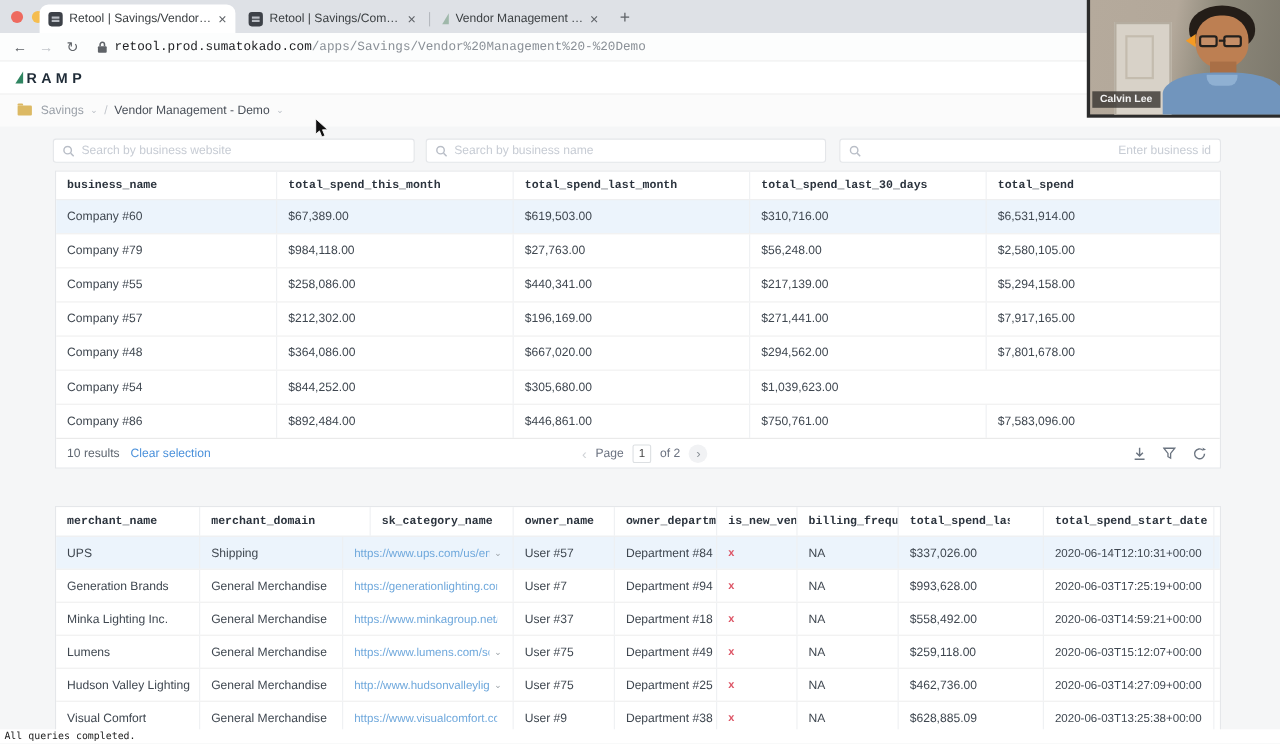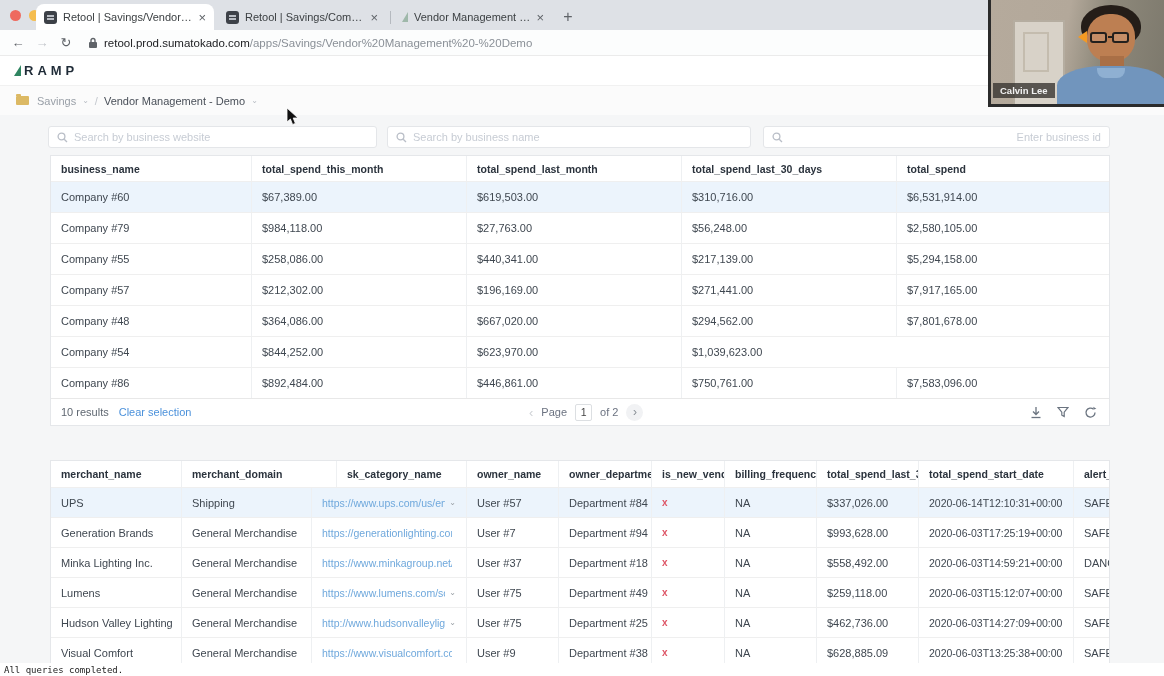--- a/index.html
+++ b/index.html
@@ -17,21 +17,21 @@
   .tab-close { font-size:13px; color:#5f6368; line-height:1; }
   .fav-retool { width:13px; height:13px; border-radius:3px; background:#3d4148; flex:0 0 auto; position:relative; }
   .fav-retool:before { content:""; position:absolute; left:3px; right:3px; top:4px; height:2px; background:#b9bdc4; box-shadow:0 3px 0 #b9bdc4; }
   .fav-ramp { width:0; height:0; border-left:6px solid transparent; border-bottom:10px solid #9fb8aa; flex:0 0 auto; }
   .tab-sep { position:absolute; top:11px; width:1px; height:13px; background:#b5b9bf; }
   .newtab { position:absolute; top:5px; left:556px; width:24px; height:24px; display:flex; align-items:center; justify-content:center; font-size:16px; color:#5f6368; }
 
   .urlbar { position:absolute; top:30px; left:0; right:0; height:26px; background:#fcfdfd; border-bottom:1px solid #ebebeb; display:flex; align-items:center; font-size:13px; color:#5f6368; }
   .nav-ic { width:24px; text-align:center; font-size:13px; }
   .nav-ic.disabled { color:#c2c6cb; }
-  .url-text { margin-left:10px; font-size:11.5px; display:flex; align-items:center; gap:6px; }
+  .url-text { margin-left:10px; font-size:11.5px; display:flex; align-items:center; gap:6px;font-family:Liberation Mono, monospace; }
   .url-domain { color:#202124; }
   .url-path { color:#8a9097; }
 
   
   .ramp-header { position:absolute; top:56px; left:0; right:0; height:29px; background:#fff; display:flex; align-items:center; padding-left:14px; }
   .ramp-logo { display:flex; align-items:center; gap:3px; }
   .ramp-tri { width:0; height:0; border-left:7px solid transparent; border-bottom:11px solid #2f8561; }
   .ramp-word { font-size:13px; font-weight:bold; letter-spacing:4px; color:#1f2b37; }
 
   .breadcrumb { position:absolute; top:85px; left:0; right:0; height:30px; background:#fbfbfb; border-top:1px solid #f1f1f1; display:flex; align-items:center; padding-left:16px; font-size:11px; gap:6px; }
@@ -43,30 +43,30 @@
   .crumb-slash { color:#c3c7cd; }
 
   
   .sinput { position:absolute; top:126px; height:22px; background:#fff; border:1px solid #e4e6e9; border-radius:3px; display:flex; align-items:center; padding:0 8px; gap:6px; }
   .sinput input { border:none; outline:none; flex:1; font-size:11px; background:transparent; color:#444; font-family:"Liberation Sans",sans-serif; }
   .sinput input::placeholder { color:#c7ccd4; }
   .sinput input.alignr { text-align:right; }
 
   
   .card { position:absolute; left:50px; width:1060px; background:#fff; border:1px solid #e5e7ea; overflow:hidden; }
-  .thead { display:flex; height:25px; }
+  .thead { display:flex; height:25px;font-family:Liberation Mono, monospace; }
   .trow { display:flex; height:31px; border-top:1px solid #efefef; }
   .trow2 { display:flex; height:30px; border-top:1px solid #efefef; }
   .tc { display:flex; align-items:center; padding:0 10px; font-size:11px; color:#3f4750; white-space:nowrap; overflow:hidden; flex:0 0 auto; }
   .tc + .tc { border-left:1px solid #eef0f2; }
   .thead .tc { font-size:10.5px; font-weight:600; color:#2b333d; }
   .row-sel { background:#ecf4fc; }
   .c1{width:200px;} .c2{width:215px;} .c3{width:215px;} .c4{width:215px;} .c5{width:215px;}
   .d1{width:130px;} .d2{width:130px;} .d3{width:155px;} .d4{width:92px;} .d5{width:93px;}
-  .d6{width:73px;} .d7{width:92px;} .d8{width:102px;} .d9{width:155px;} .d10{width:120px;}
+  .d6{width:73px;} .d7{width:92px;} .d8{width:102px;} .d9{width:155px;margin-left:30px;} .d10{width:120px;}
   .link { color:#6fa8dc; font-size:10.5px; white-space:nowrap; overflow:hidden; }
   .exp { color:#9aa0a6; font-size:8px; margin-left:4px; }
   .xmark { color:#dd5566; font-weight:bold; font-size:10px; }
   .datecell { font-size:10.5px; }
 
   .tfooter { height:27px; display:flex; align-items:center; border-top:1px solid #e8e8e8; padding:0 10px; font-size:11px; position:relative; color:#5f6771; }
   .clear-link { color:#4b91db; margin-left:10px; }
   .pager { position:absolute; left:478px; display:flex; align-items:center; gap:8px; color:#6b7280; }
   .pg-prev { color:#d0d3d7; font-size:13px; }
   .pg-box { width:17px; height:17px; border:1px solid #dcdfe2; border-radius:2px; display:flex; align-items:center; justify-content:center; font-size:10.5px; color:#444; background:#fff; }
@@ -218,21 +218,21 @@
   <div class="trow">
     <div class="tc c1">Company #48</div>
     <div class="tc c2">$364,086.00</div>
     <div class="tc c3">$667,020.00</div>
     <div class="tc c4">$294,562.00</div>
     <div class="tc c5">$7,801,678.00</div>
   </div>
   <div class="trow">
     <div class="tc c1">Company #54</div>
     <div class="tc c2">$844,252.00</div>
-    <div class="tc c4">$623,970.00</div>
+    <div class="tc c4">$305,680.00</div>
     <div class="tc c5">$1,039,623.00</div>
   </div>
   <div class="trow">
     <div class="tc c1">Company #86</div>
     <div class="tc c2">$892,484.00</div>
     <div class="tc c3">$446,861.00</div>
     <div class="tc c4">$750,761.00</div>
     <div class="tc c5">$7,583,096.00</div>
   </div>
   <div class="tfooter">

